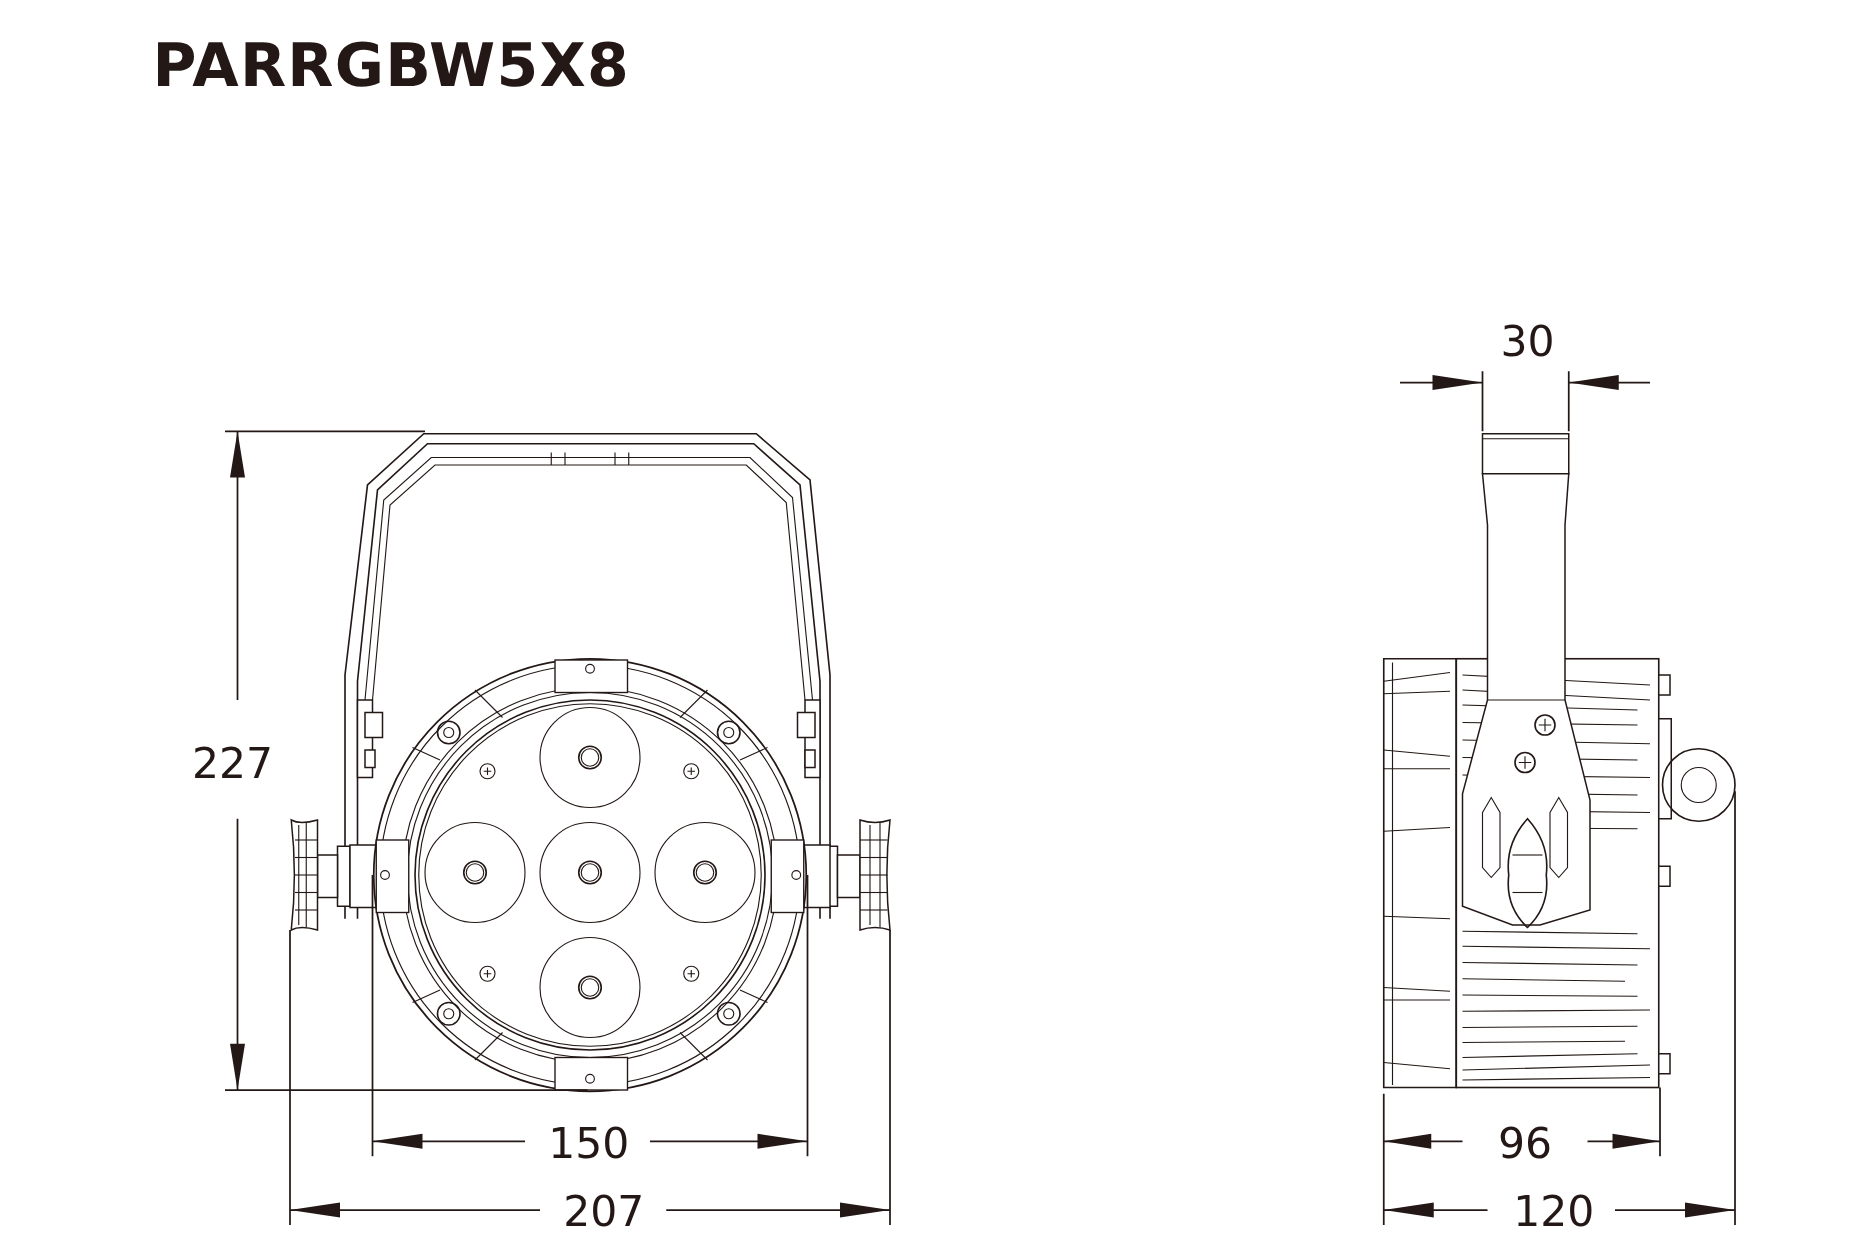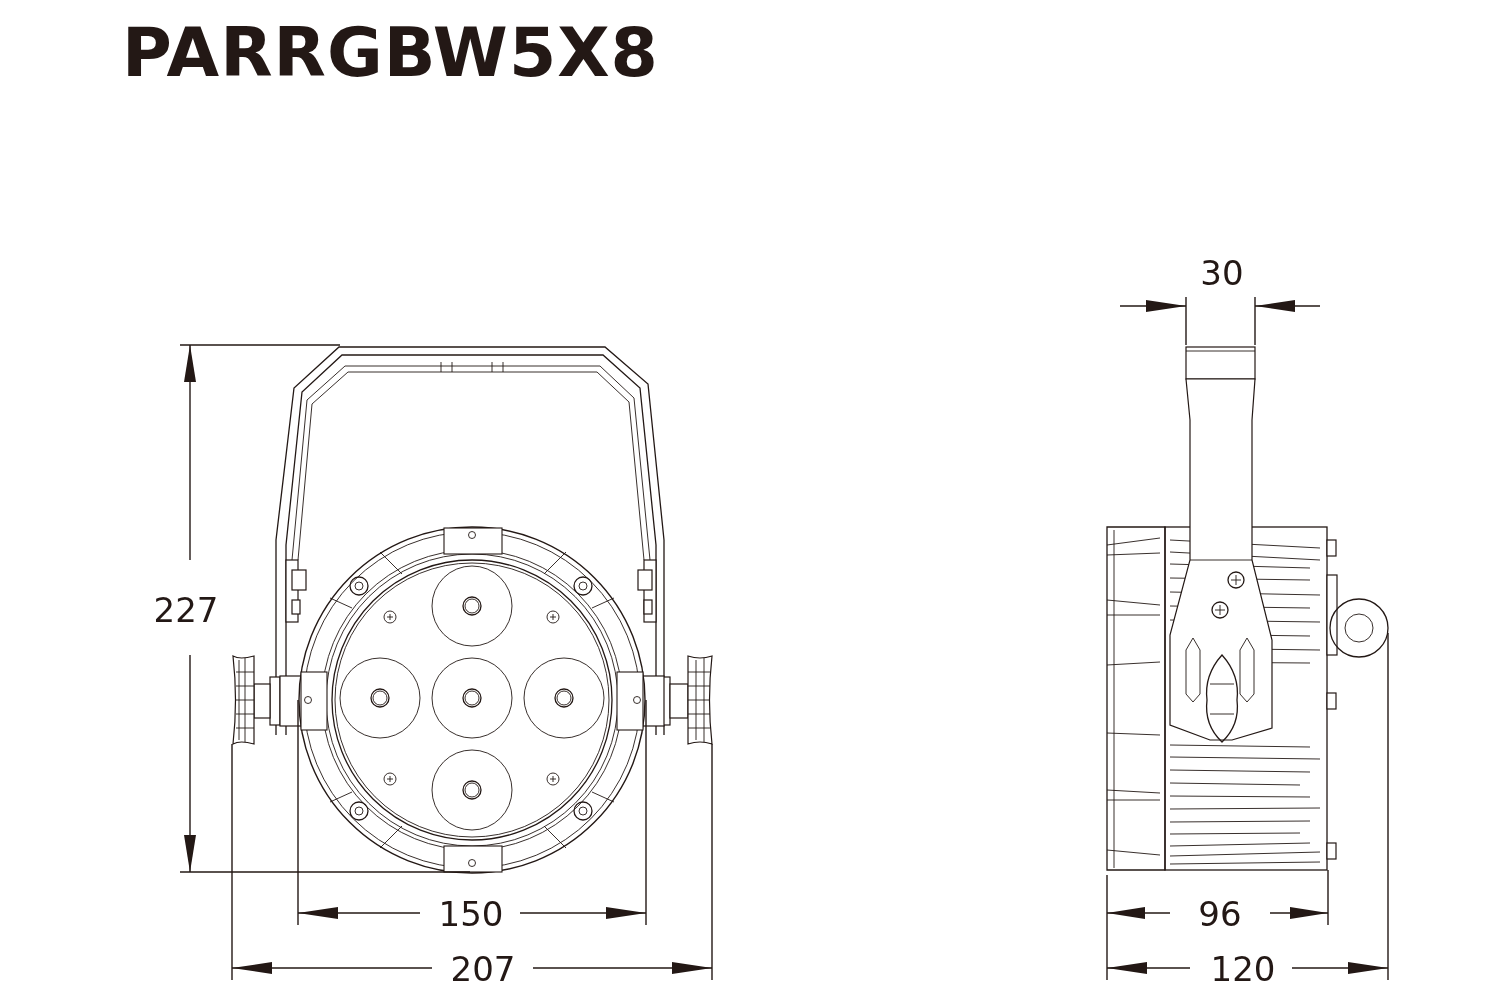--- a/index.html
+++ b/index.html
@@ -1,17 +1,17 @@
 <!DOCTYPE html>
 <html><head>
 <meta charset="utf-8">
 <style>
   html, body { margin: 0; padding: 0; background: #ffffff; }
   body { width: 1500px; height: 1000px; position: relative; overflow: hidden; font-family: "DejaVu Sans", sans-serif; }
-  #title { position: absolute; left: 122px; top: 8px; font-family: "DejaVu Sans", sans-serif; font-weight: bold; font-size: 68px; letter-spacing: 1px; color: #231815; margin: 0; line-height: 90px; text-align: center; }
+  #title { position: absolute; left: 122px; top: 8px; font-family: "DejaVu Sans", sans-serif; font-weight: bold; font-size: 48px; letter-spacing: 1px; color: #231815; margin: 0; line-height: 90px; text-align: center; }
   svg { position: absolute; left: 0; top: 0; }
   .ln { fill: none; stroke: #231815; stroke-width: 1.3; }
   .thin { fill: none; stroke: #231815; stroke-width: 0.9; }
   .dim { fill: none; stroke: #231815; stroke-width: 1.4; }
   .arrow { fill: #231815; stroke: none; }
   .lbl { font-family: "DejaVu Sans", sans-serif; font-size: 34px; fill: #231815; }
   .fill-w { fill: #ffffff; stroke: #231815; stroke-width: 1.2; }
 </style>
 </head>
 <body>

